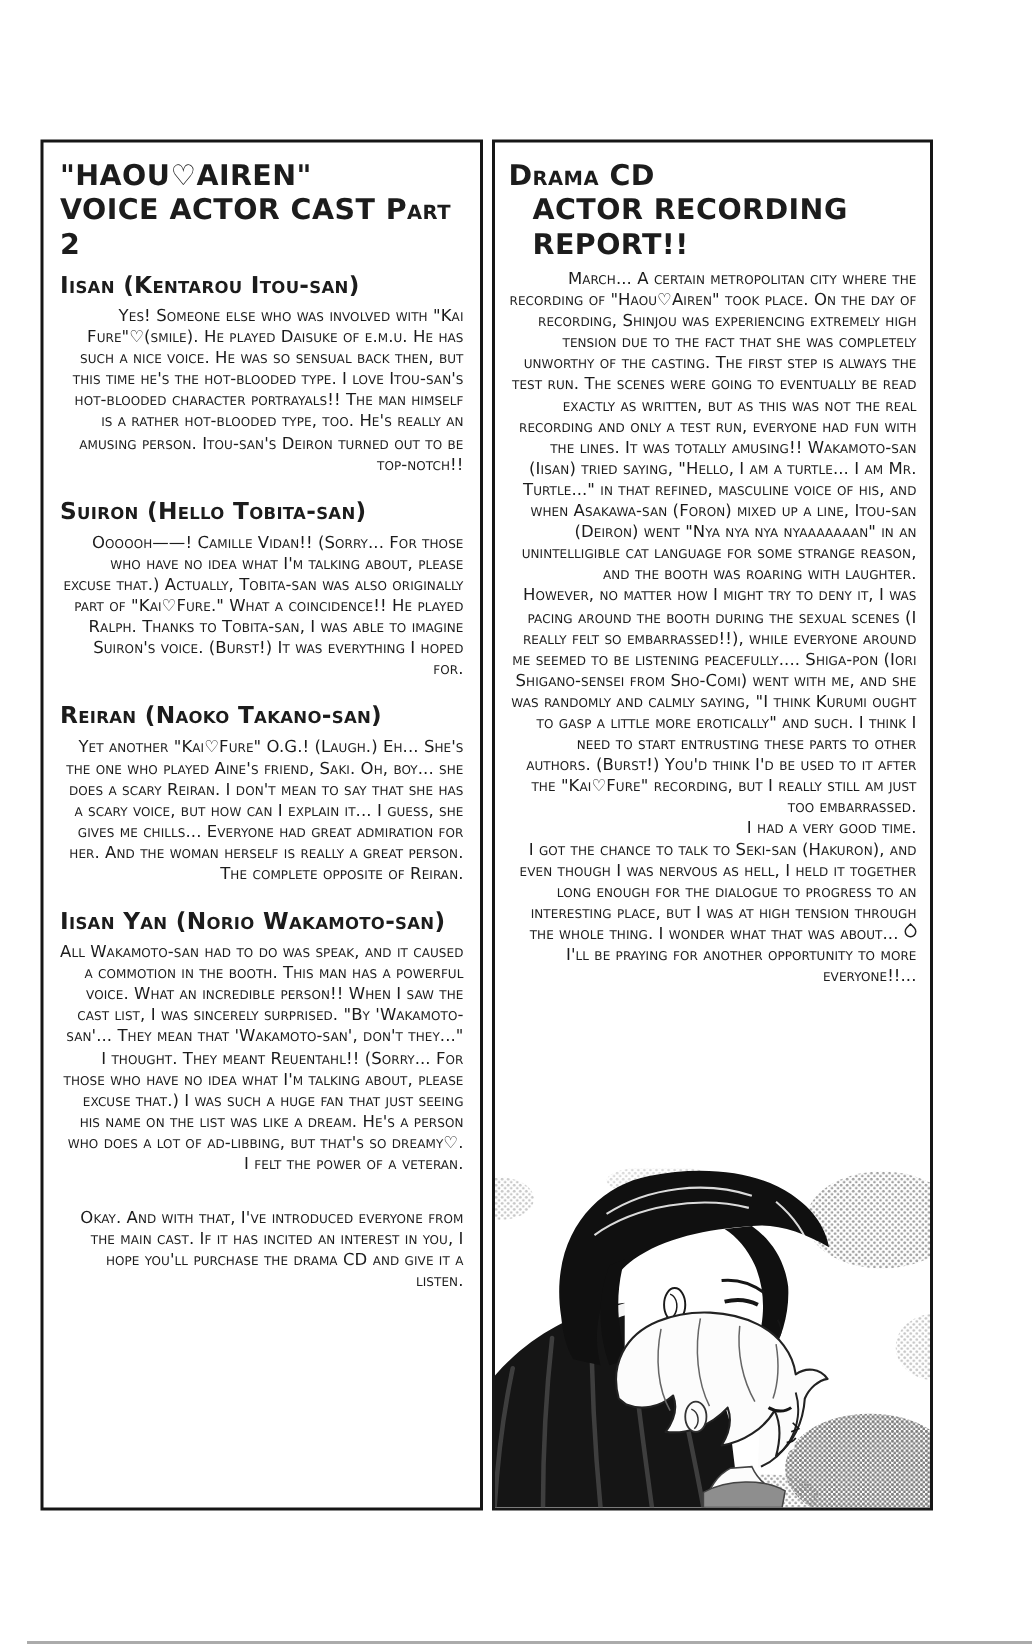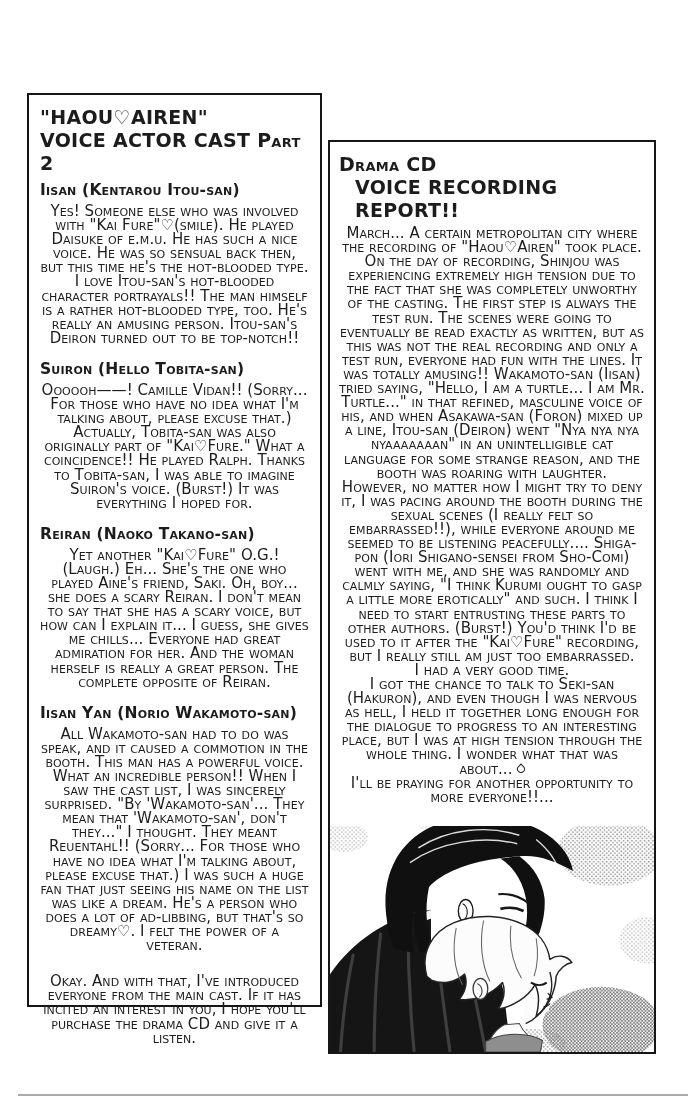--- a/index.html
+++ b/index.html
@@ -5,34 +5,34 @@
   html,body{margin:0;padding:0;background:#ffffff;}
   .page{
     position:relative;width:690px;height:1100px;background:#fff;
     font-family:"DejaVu Sans",sans-serif;color:#1c1c1c;overflow:hidden;
   }
   .panel{
     position:absolute;top:93px;height:914px;background:#fff;
     border:2px solid #161616;box-sizing:border-box;
   }
   .panel.left{left:27px;width:295px;padding:9px 11px 8px 11px;}
-  .panel.right{left:328px;width:328px;padding:9px 9px 0 9px;overflow:hidden;margin-top:47px;}
+  .panel.right{left:328px;width:294px;padding:9px 9px 0 9px;overflow:hidden;}
   .panel-title{
     margin:2px 0 4px 0;font-size:19px;line-height:23px;font-weight:bold;
     letter-spacing:.3px;font-variant:small-caps;
   }
   .panel-title .indent{display:inline-block;margin-left:16px;}
   .section-heading{
     margin:15px 0 4px 0;font-size:15.5px;line-height:19px;font-weight:bold;
     letter-spacing:.2px;font-variant:small-caps;
   }
   .section-heading.first{margin-top:6px;}
   .body-text{
-    margin:0;font-size:15px;line-height:14.1px;letter-spacing:.05px;
-    font-variant:small-caps;text-align:center;
+    margin:0;font-size:11px;line-height:14.1px;letter-spacing:.05px;
+    font-variant:small-caps;text-align:right;
   }
   .closing{margin-top:22px;}
   .rp-text{margin:0;}
   .rp-lead{margin-top:2px;}
   .drop-icon{
     display:inline-block;width:6px;height:6px;margin-left:4px;margin-bottom:1px;
     border:1.4px solid #222;border-radius:0 50% 50% 50%;
     transform:rotate(45deg);background:#fff;vertical-align:baseline;
   }
   .illustration{
@@ -64,21 +64,21 @@
 
     <div class="section-heading">Iisan Yan (Norio Wakamoto-san)</div>
     <p class="body-text">All Wakamoto-san had to do was speak, and it caused a commotion in the booth. This man has a powerful voice. What an incredible person!! When I saw the cast list, I was sincerely surprised. "By 'Wakamoto-san'... They mean that 'Wakamoto-san', don't they..." I thought. They meant Reuentahl!! (Sorry... For those who have no idea what I'm talking about, please excuse that.) I was such a huge fan that just seeing his name on the list was like a dream. He's a person who does a lot of ad-libbing, but that's so dreamy♡. I felt the power of a veteran.</p>
 
     <p class="body-text closing">Okay. And with that, I've introduced everyone from the main cast. If it has incited an interest in you, I hope you'll purchase the drama CD and give it a listen.</p>
   </div>
 
   <div class="panel right">
     <div class="panel-title">
       <span>Drama CD</span><br>
-      <span class="indent">VOICE RECORDING REPORT!!</span>
+      <span class="indent">ACTOR RECORDING REPORT!!</span>
     </div>
 
     <p class="body-text rp-text rp-lead">March... A certain metropolitan city where the recording of "Haou♡Airen" took place. On the day of recording, Shinjou was experiencing extremely high tension due to the fact that she was completely unworthy of the casting. The first step is always the test run. The scenes were going to eventually be read exactly as written, but as this was not the real recording and only a test run, everyone had fun with the lines. It was totally amusing!! Wakamoto-san (Iisan) tried saying, "Hello, I am a turtle... I am Mr. Turtle..." in that refined, masculine voice of his, and when Asakawa-san (Foron) mixed up a line, Itou-san (Deiron) went "Nya nya nya nyaaaaaaan" in an unintelligible cat language for some strange reason, and the booth was roaring with laughter.</p>
     <p class="body-text rp-text">However, no matter how I might try to deny it, I was pacing around the booth during the sexual scenes (I really felt so embarrassed!!), while everyone around me seemed to be listening peacefully.... Shiga-pon (Iori Shigano-sensei from Sho-Comi) went with me, and she was randomly and calmly saying, "I think Kurumi ought to gasp a little more erotically" and such. I think I need to start entrusting these parts to other authors. (Burst!) You'd think I'd be used to it after the "Kai♡Fure" recording, but I really still am just too embarrassed.</p>
     <p class="body-text rp-text">I had a very good time.</p>
     <p class="body-text rp-text"><span>I got the chance to talk to Seki-san (Hakuron), and even though I was nervous as hell, I held it together long enough for the dialogue to progress to an interesting place, but I was at high tension through the whole thing. I wonder what that was about...</span><span class="drop-icon"></span></p>
     <p class="body-text rp-text">I'll be praying for another opportunity to more everyone!!...</p>
 
     <svg class="illustration" viewBox="0 0 308 224" preserveAspectRatio="xMidYMax slice" xmlns="http://www.w3.org/2000/svg">
       <defs>

